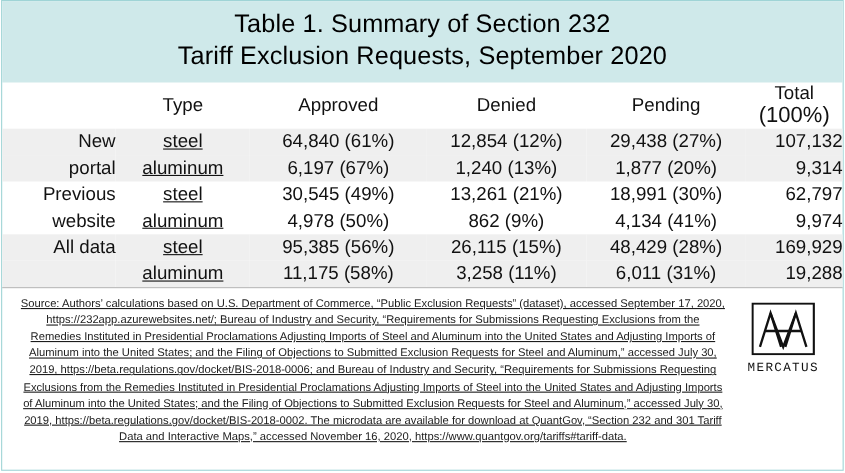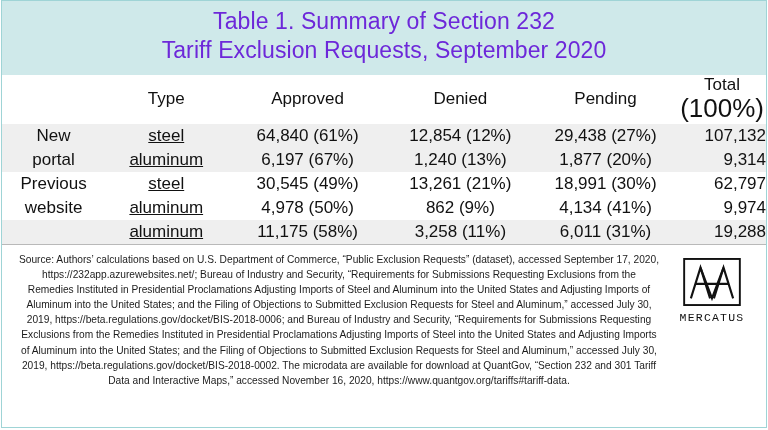--- a/index.html
+++ b/index.html
@@ -26,21 +26,21 @@
     background: #ffffff;
   }
   .title-band {
     background: #cfe9ea;
     text-align: center;
     padding: 6px 10px 10px 10px;
     line-height: 1.25;
   }
   .title-line {
     font-size: 23px;
-    color: #6d28d9;
+    color: #000000;
     letter-spacing: 0.1px;
   }
   table.data {
     width: 100%;
     border-collapse: collapse;
     table-layout: fixed;
   }
   table.data th, table.data td {
     padding: 0;
     font-weight: normal;
@@ -58,29 +58,29 @@
   thead th {
     font-size: 21px;
     padding: 5px 0 7px 0;
     text-align: center;
     line-height: 1.15;
     color: #1a1a1a;
   }
   thead th.blank { }
   thead .total-sub {
     display: block;
-    font-size: 26px;
+    font-size: 20px;
   }
   tbody tr td {
     height: 24px;
     padding: 2px 0;
   }
   tr.shade td { background: #efefef; }
   td.label {
-    text-align: center;
+    text-align: right;
     padding-left: 10px;
   }
   td.type {
     text-align: center;
     text-decoration: underline;
   }
   td.num {
     text-align: center;
   }
   td.total {
@@ -94,20 +94,21 @@
     padding: 5px 6px 4px 6px;
     box-sizing: border-box;
   }
   .footnote-text {
     flex: 1;
     font-size: 10.2px;
     line-height: 1.48;
     text-align: center;
     color: #1c1c1c;
     padding: 2px 4px 0 10px;
+    text-decoration: underline;
   }
   .logo-box {
     width: 96px;
     flex: 0 0 96px;
     display: flex;
     flex-direction: column;
     align-items: center;
     justify-content: flex-start;
     padding-top: 8px;
   }
@@ -182,20 +183,28 @@
       </tr>
       <tr>
         <td class="label">website</td>
         <td class="type">aluminum</td>
         <td class="num">4,978 (50%)</td>
         <td class="num">862 (9%)</td>
         <td class="num">4,134 (41%)</td>
         <td class="total">9,974</td>
       </tr>
       <tr class="shade">
+        <td class="label">All data</td>
+        <td class="type">steel</td>
+        <td class="num">95,385 (56%)</td>
+        <td class="num">26,115 (15%)</td>
+        <td class="num">48,429 (28%)</td>
+        <td class="total">169,929</td>
+      </tr>
+      <tr class="shade">
         <td class="label"></td>
         <td class="type">aluminum</td>
         <td class="num">11,175 (58%)</td>
         <td class="num">3,258 (11%)</td>
         <td class="num">6,011 (31%)</td>
         <td class="total">19,288</td>
       </tr>
     </tbody>
   </table>
 

